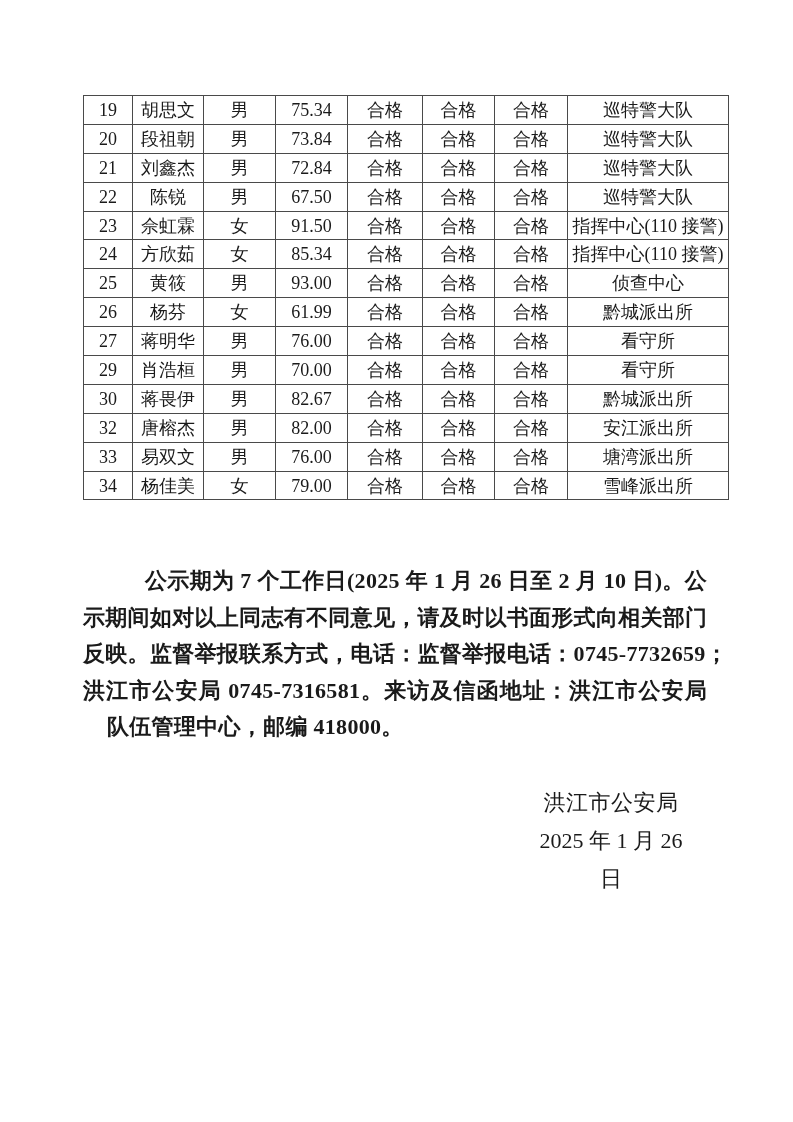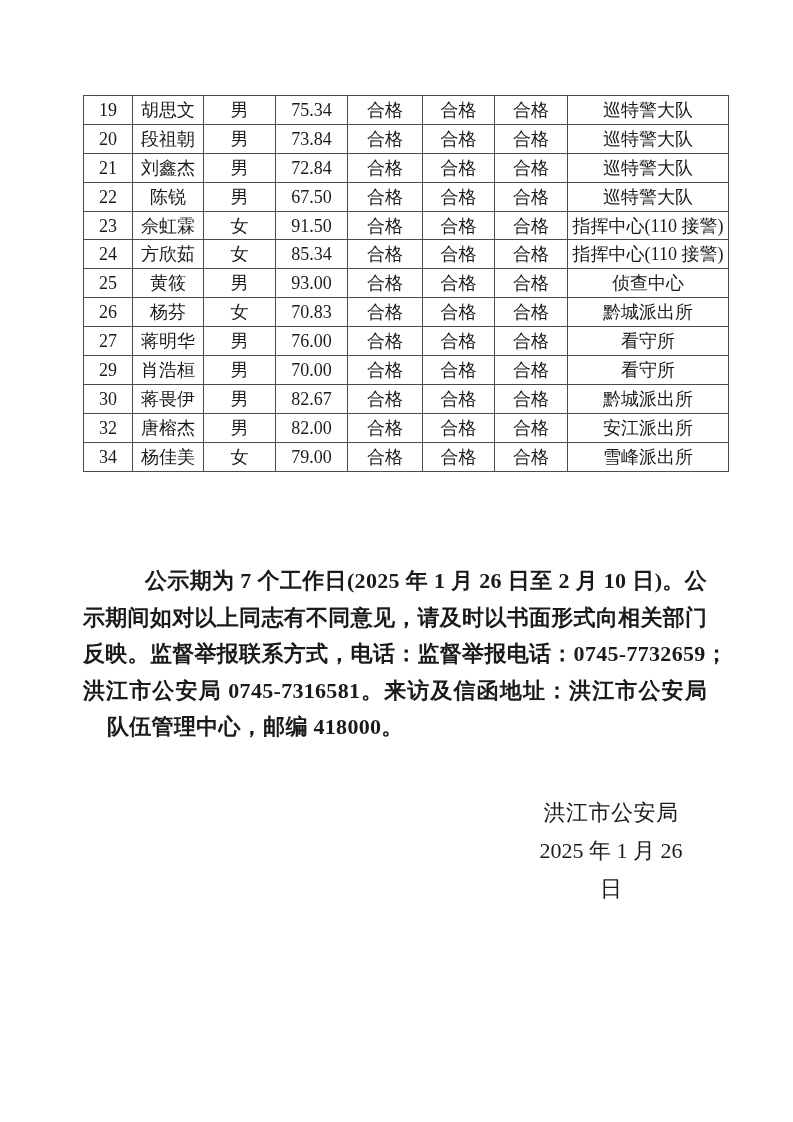--- a/index.html
+++ b/index.html
@@ -62,21 +62,20 @@
   }
   
   .signature {
     position: absolute;
     left: 528px;
     top: 784px;
     width: 166px;
     text-align: center;
     font-size: 22px;
     line-height: 38px;
-    margin-top: 10px;
   }
   .signature .org {
     letter-spacing: 0.5px;
   }
 </style>
 </head>
 <body>
 
 <div class="page">
 
@@ -159,21 +158,21 @@
           <td>93.00</td>
           <td>合格</td>
           <td>合格</td>
           <td>合格</td>
           <td>侦查中心</td>
         </tr>
         <tr>
           <td>26</td>
           <td>杨芬</td>
           <td>女</td>
-          <td>70.83</td>
+          <td>61.99</td>
           <td>合格</td>
           <td>合格</td>
           <td>合格</td>
           <td>黔城派出所</td>
         </tr>
         <tr>
           <td>27</td>
           <td>蒋明华</td>
           <td>男</td>
           <td>76.00</td>
@@ -204,20 +203,30 @@
         </tr>
         <tr>
           <td>32</td>
           <td>唐榕杰</td>
           <td>男</td>
           <td>82.00</td>
           <td>合格</td>
           <td>合格</td>
           <td>合格</td>
           <td>安江派出所</td>
+        </tr>
+        <tr>
+          <td>33</td>
+          <td>易双文</td>
+          <td>男</td>
+          <td>76.00</td>
+          <td>合格</td>
+          <td>合格</td>
+          <td>合格</td>
+          <td>塘湾派出所</td>
         </tr>
         <tr>
           <td>34</td>
           <td>杨佳美</td>
           <td>女</td>
           <td>79.00</td>
           <td>合格</td>
           <td>合格</td>
           <td>合格</td>
           <td>雪峰派出所</td>

